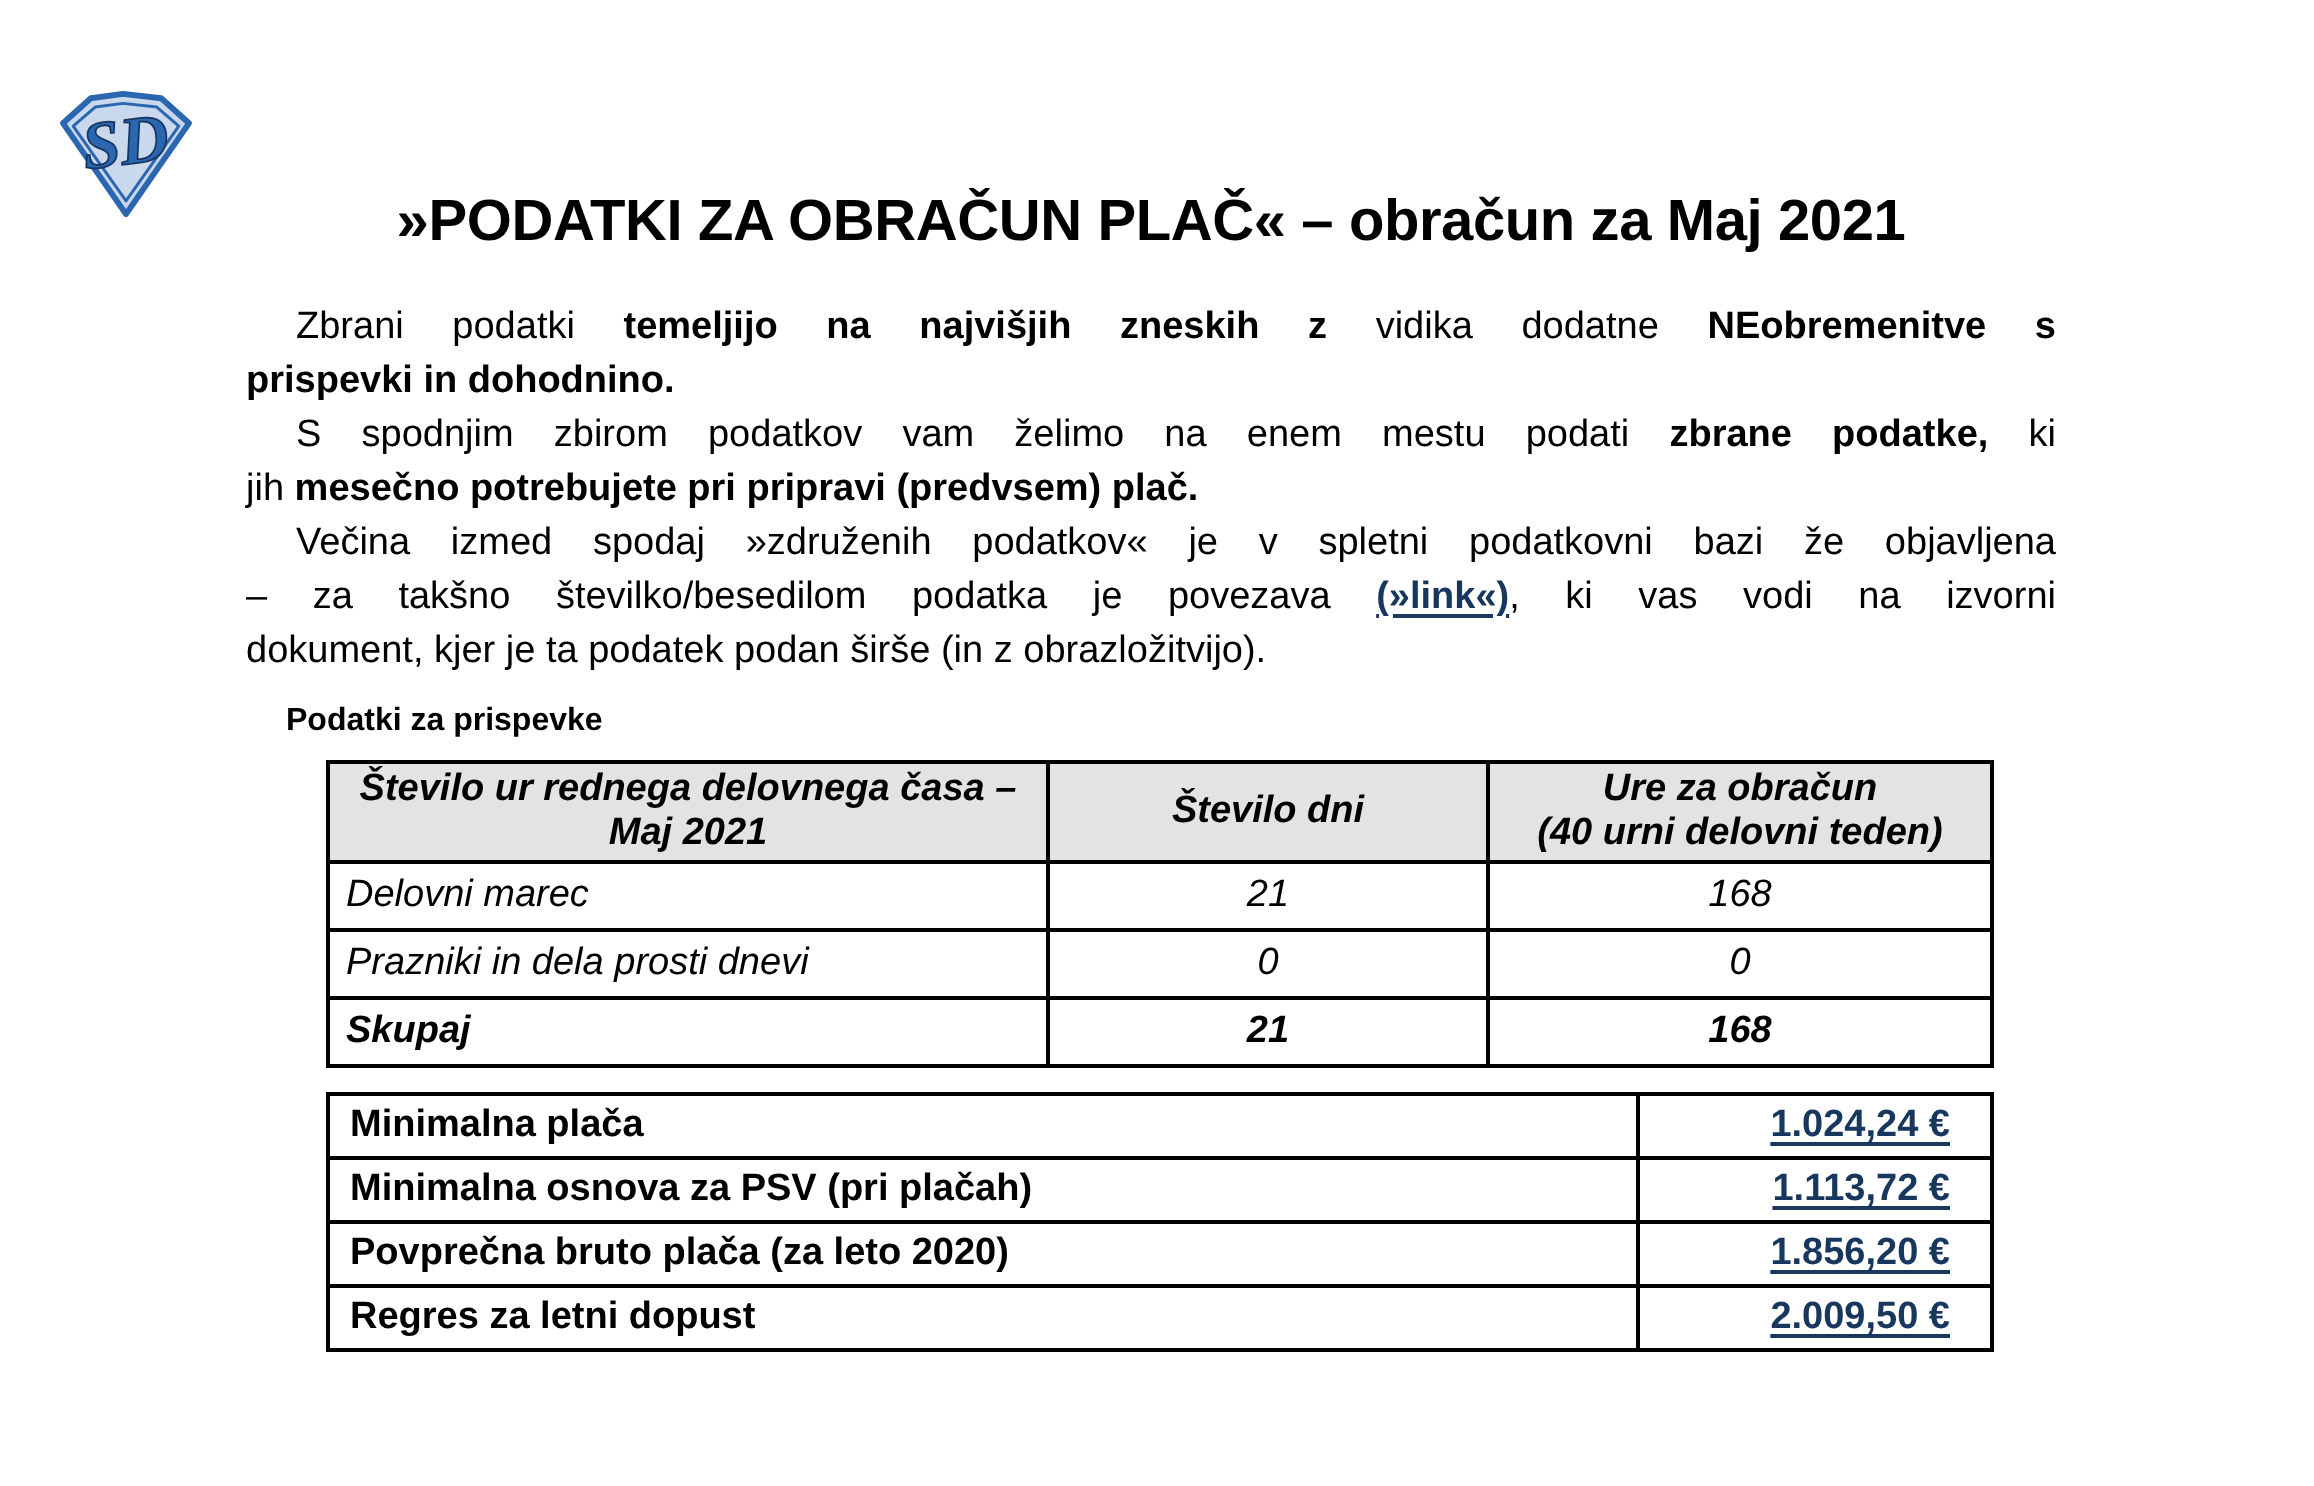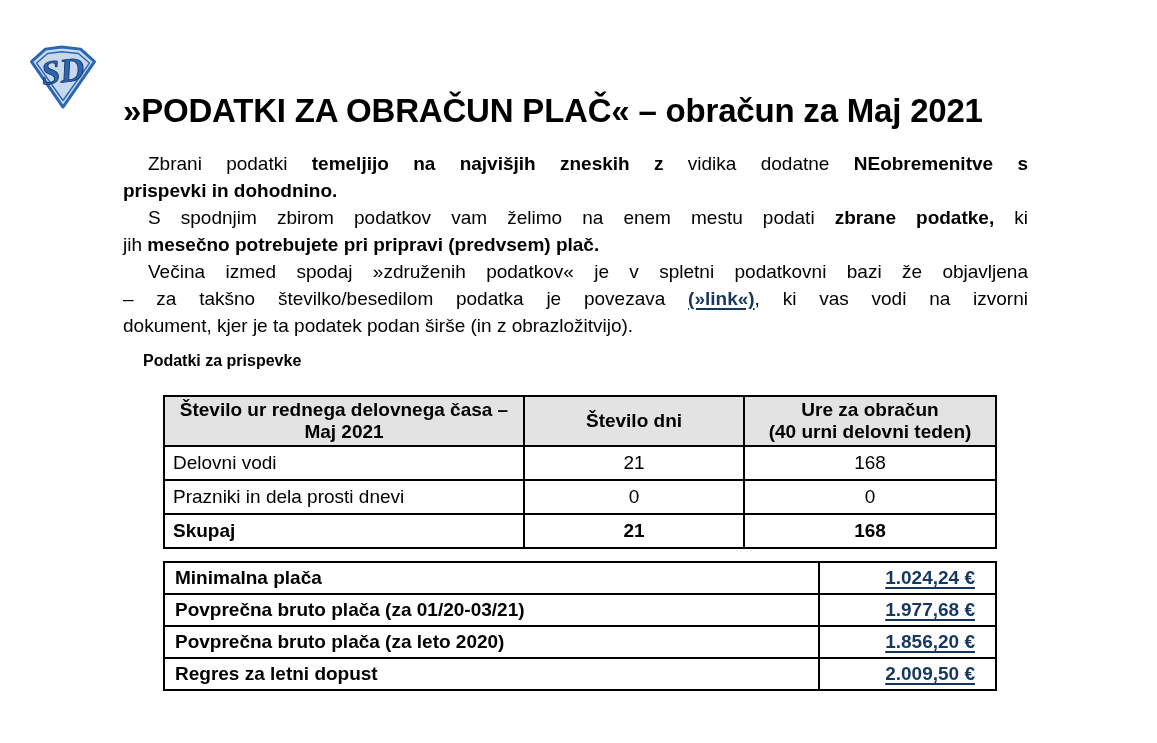--- a/index.html
+++ b/index.html
@@ -4,37 +4,37 @@
 <style>
   * { margin:0; padding:0; box-sizing:border-box; }
   html,body { width:1157px; height:743px; background:#ffffff; overflow:hidden;
               font-family:"Liberation Sans", sans-serif; color:#000; }
   .page { position:relative; width:1157px; height:743px; background:#fff; }
 
   .logo { position:absolute; left:26px; top:44px; width:74px; height:66px; }
 
   .content { position:absolute; left:123px; top:0; width:905px; }
 
-  .doc-title { margin-top:97px; text-align:left; font-size:33px; font-weight:700;
+  .doc-title { margin-top:97px; text-align:center; font-size:29px; font-weight:700;
                line-height:28px; letter-spacing:-0.2px; }
 
   .paras { margin-top:25px; font-size:19px; }
   .line { line-height:27px; white-space:normal; }
   .line.justify { text-align:justify; text-align-last:justify; }
   .line.indent { text-indent:25px; }
   .seg-b { font-weight:700; }
   a.doclink { color:#17375E; font-weight:700; text-decoration:underline;
               text-decoration-thickness:2px; text-underline-offset:3px; }
 
   .section-heading { margin:11px 0 0 20px; font-size:16px; font-weight:700; line-height:22px; }
 
   table { border-collapse:collapse; table-layout:fixed; margin-left:40px; }
   td, th { border:2px solid #000; font-size:19px; overflow:hidden; }
 
-  .hours-table { margin-top:23px; width:832px; }
+  .hours-table { margin-top:8px; width:832px;font-style:italic; }
   .hours-table th { background:#E3E3E3; font-weight:700; height:49px;
                     text-align:center; vertical-align:middle; line-height:22px; padding:2px 4px; }
   .hours-table td { height:34px; vertical-align:middle; }
   .hours-table td.c0 { text-align:left; padding-left:8px; }
   .hours-table td.c1, .hours-table td.c2 { text-align:center; }
   .hours-table tr.total td { font-weight:700; }
 
   .amounts-table { margin-top:12px; width:832px; }
   .amounts-table td { height:32px; vertical-align:middle; }
   .amounts-table td.lbl { font-weight:700; padding-left:10px; text-align:left; }
@@ -81,21 +81,21 @@
         </colgroup>
       <thead>
           <tr id="hours-head">
             <th class="hc0">Število ur rednega delovnega časa –<br>Maj 2021</th>
             <th class="hc1">Število dni</th>
             <th class="hc2">Ure za obračun<br>(40 urni delovni teden)</th>
           </tr>
         </thead>
       <tbody id="hours-body">
           <tr>
-            <td class="c0">Delovni vodi</td>
+            <td class="c0">Delovni marec</td>
             <td class="c1">21</td>
             <td class="c2">168</td>
           </tr>
           <tr>
             <td class="c0">Prazniki in dela prosti dnevi</td>
             <td class="c1">0</td>
             <td class="c2">0</td>
           </tr>
           <tr class="total">
             <td class="c0">Skupaj</td>
@@ -109,22 +109,22 @@
       <colgroup id="amounts-cols">
           <col style="width: 655px;">
           <col style="width: 177px;">
         </colgroup>
       <tbody id="amounts-body">
           <tr>
             <td class="lbl">Minimalna plača</td>
             <td class="val"><a class="doclink" href="#">1.024,24 €</a></td>
           </tr>
           <tr>
-            <td class="lbl">Povprečna bruto plača (za 01/20-03/21)</td>
-            <td class="val"><a class="doclink" href="#">1.977,68 €</a></td>
+            <td class="lbl">Minimalna osnova za PSV (pri plačah)</td>
+            <td class="val"><a class="doclink" href="#">1.113,72 €</a></td>
           </tr>
           <tr>
             <td class="lbl">Povprečna bruto plača (za leto 2020)</td>
             <td class="val"><a class="doclink" href="#">1.856,20 €</a></td>
           </tr>
           <tr>
             <td class="lbl">Regres za letni dopust</td>
             <td class="val"><a class="doclink" href="#">2.009,50 €</a></td>
           </tr>
         </tbody>

